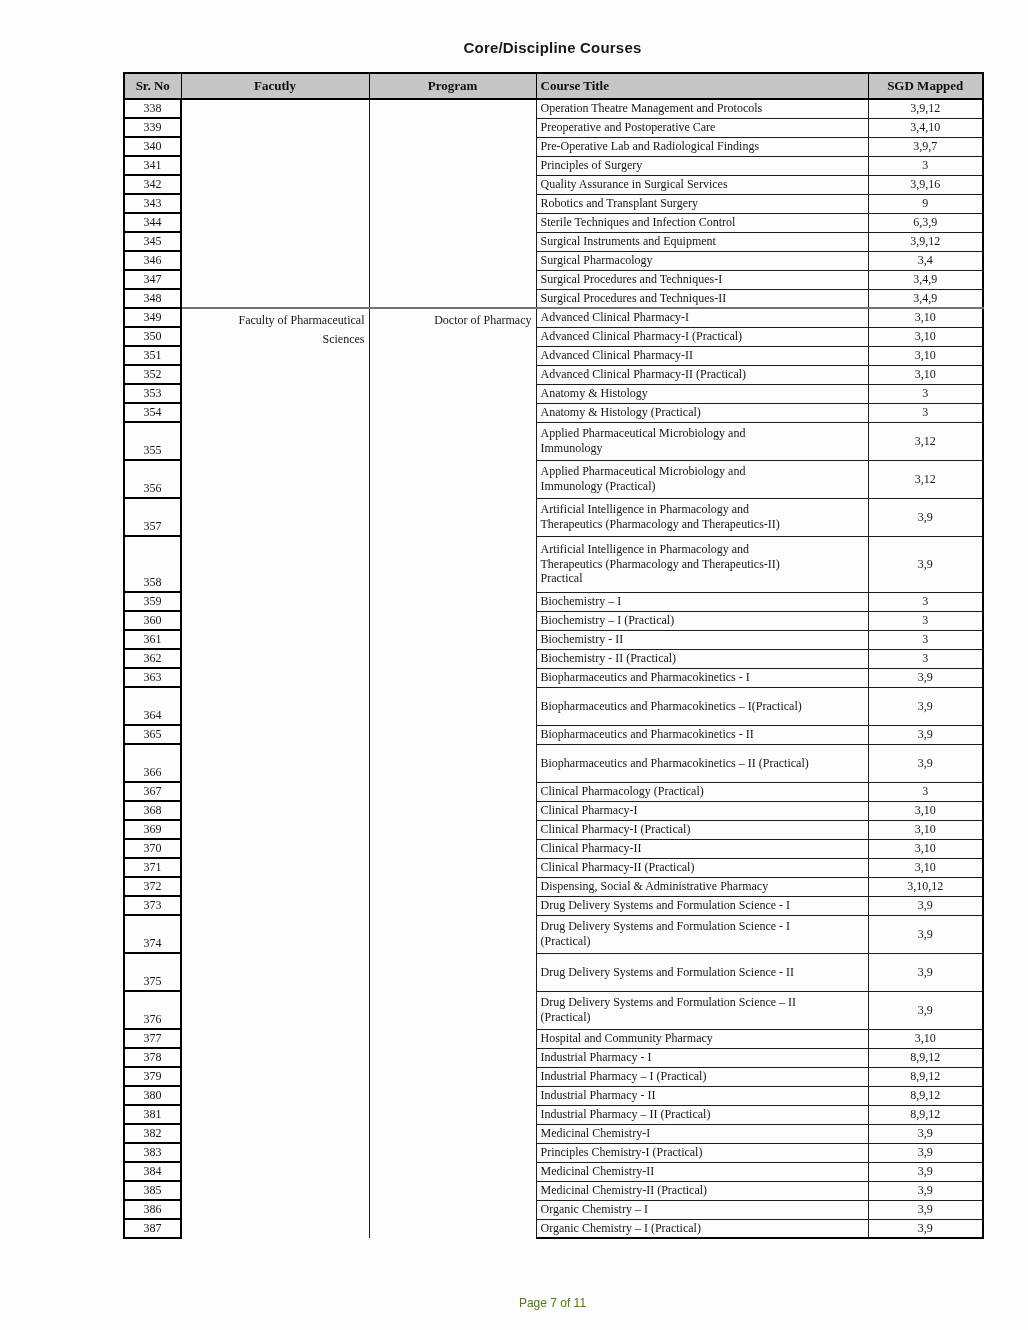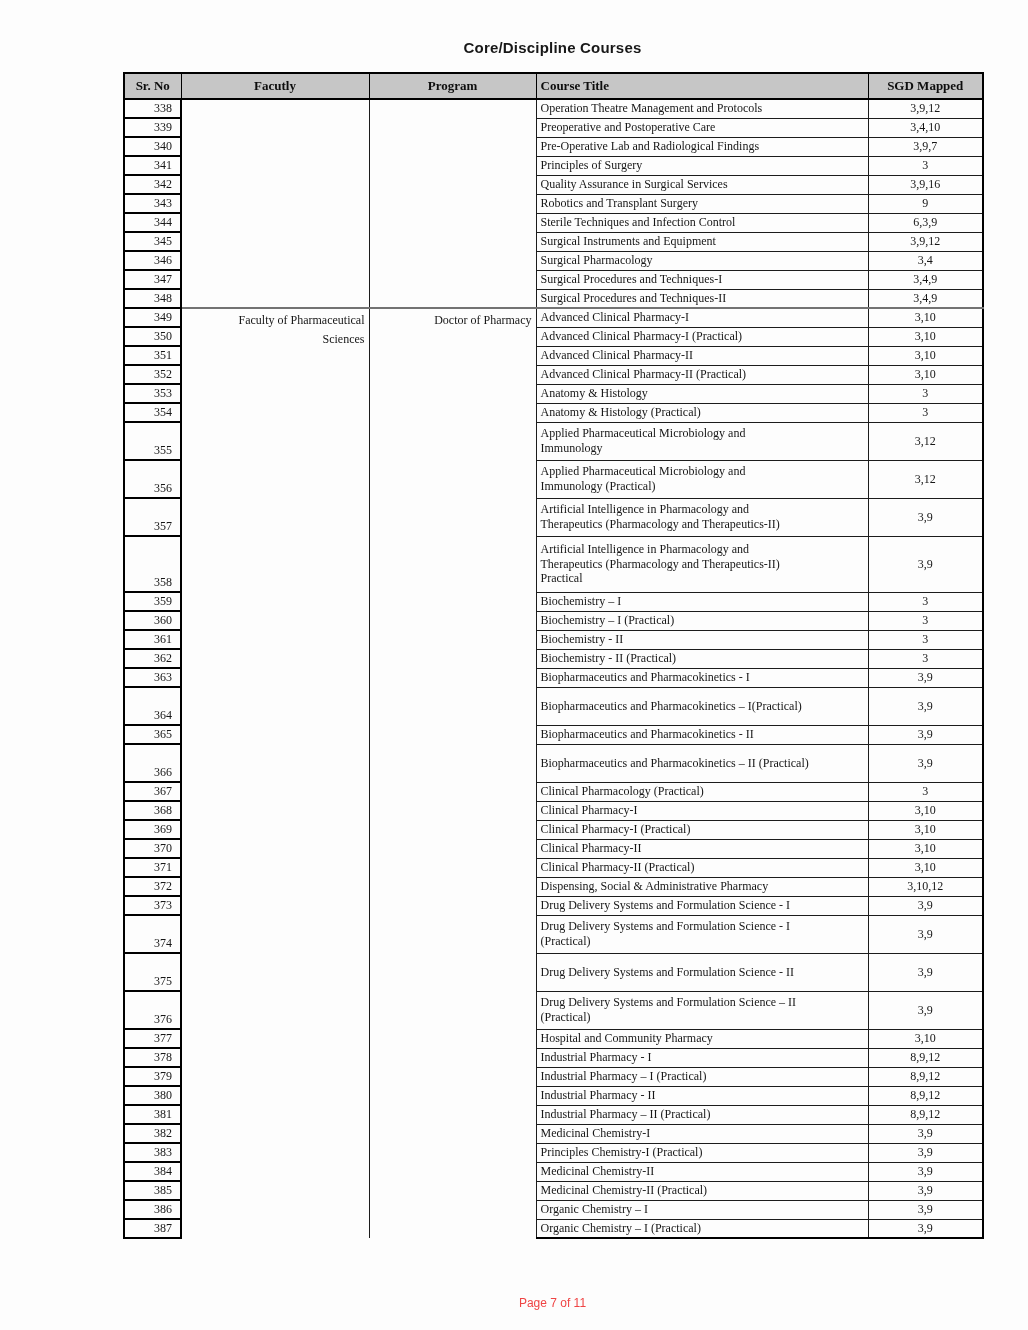--- a/index.html
+++ b/index.html
@@ -31,37 +31,37 @@
   th.h-center{text-align:center;}
   th.h-left{text-align:left;}
   tbody tr{height:19px;}
   tbody tr.t2{height:38px;}
   tbody tr.t3{height:56px;}
   td{
     border:1px solid #1c1c1c;font-size:12px;padding:1px 4px;
     color:#161616;line-height:1.22;
   }
   td.sr-cell{
-    border:2px solid #000;text-align:right;vertical-align:bottom;
+    border:2px solid #000;text-align:center;vertical-align:bottom;
     padding:1px 8px;
   }
   td.faculty-cell, td.program-cell{
     vertical-align:top;padding:2px 4px;border-bottom:none;
     white-space:pre-line;line-height:19px;text-align:right;
   }
   td.title-cell{text-align:left;vertical-align:middle;white-space:pre-line;}
   td.sgd-cell{text-align:center;vertical-align:middle;}
   tr.section-start td{border-top:2px solid #737373;}
   tbody tr:last-child td.sr-cell,
   tbody tr:last-child td.title-cell,
   tbody tr:last-child td.sgd-cell{border-bottom:2px solid #000;}
   .page-footer{
     position:absolute;top:1296px;left:123px;width:859px;text-align:center;
     font-family:"Liberation Sans","DejaVu Sans",sans-serif;
-    font-size:12px;color:#ef4444;
+    font-size:12px;color:#4d7c0f;
   }
 </style>
 </head>
 <body>
 
 <div class="page">
 
   <div class="doc-title">Core/Discipline Courses</div>
 
   <table class="course-table">

